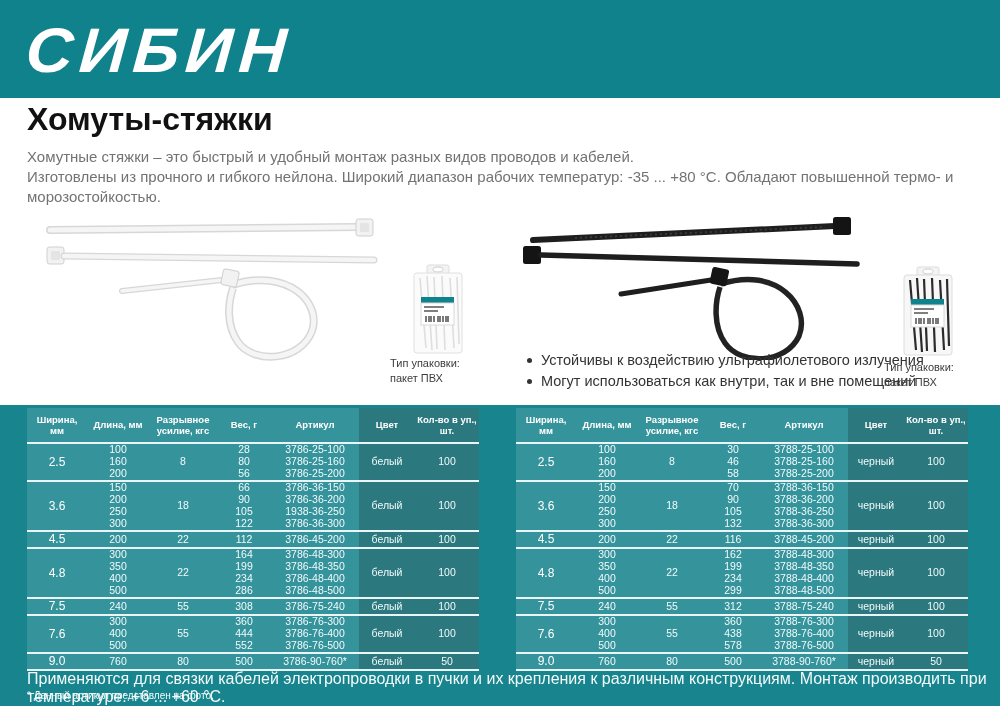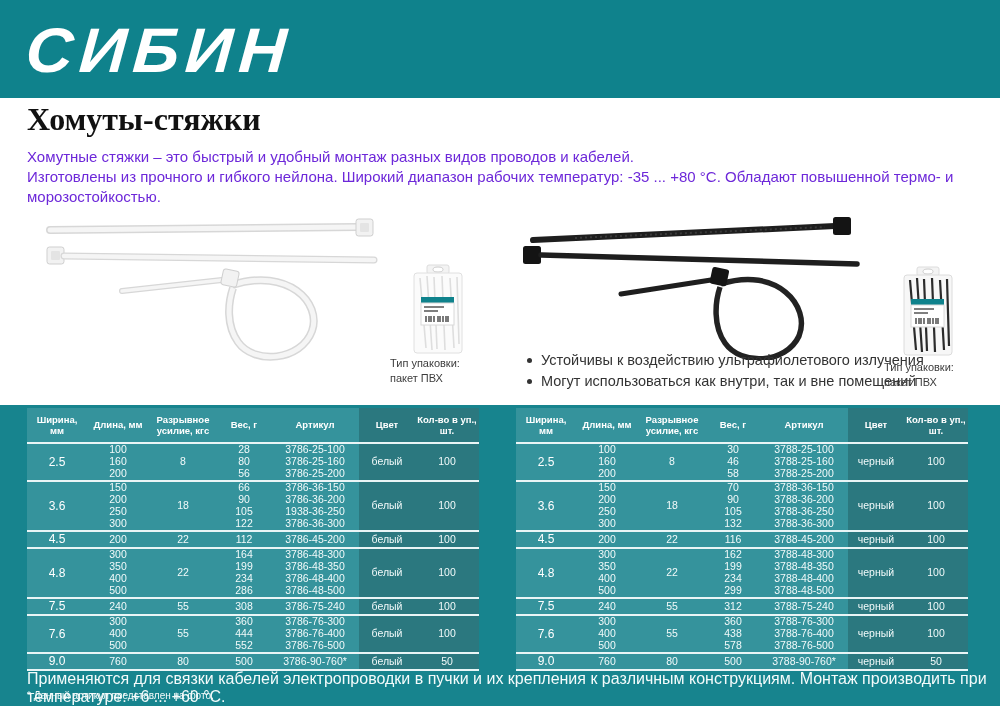--- a/index.html
+++ b/index.html
@@ -9,22 +9,22 @@
     -webkit-font-smoothing:antialiased;
   }
   
   .banner{position:absolute;top:0;left:0;width:1000px;height:98px;background:#0F828C;}
   .logo{
     position:absolute;left:26px;top:8px;color:#ffffff;
     font-size:63px;font-weight:bold;font-style:italic;letter-spacing:6px;
     transform:skewX(-4deg) scaleX(1.04);transform-origin:left center;line-height:84px;
   }
   
-  .page-title{position:absolute;left:27px;top:101px;font-size:32px;font-weight:bold;color:#111;letter-spacing:0;font-family:Liberation Serif, serif;}
-  .intro{position:absolute;left:27px;top:147px;width:950px;font-size:15px;color:#6d28d9;line-height:20px;}
+  .page-title{position:absolute;left:27px;top:101px;font-size:32px;font-weight:bold;color:#111;letter-spacing:0;}
+  .intro{position:absolute;left:27px;top:147px;width:950px;font-size:15px;color:#737373;line-height:20px;}
   
   .photo-svg{position:absolute;}
   .feature-list{position:absolute;left:527px;top:352px;font-size:14.5px;color:#333;}
   .feature-item{display:flex;align-items:center;margin-bottom:5px;}
   .bullet-dot{width:5px;height:5px;border-radius:50%;background:#333;margin-right:9px;flex:0 0 auto;}
   .package{position:absolute;width:52px;height:92px;}
   .pkg-caption{position:absolute;width:96px;font-size:11px;color:#3c3c3c;line-height:15px;}
   
   .band{position:absolute;top:405px;left:0;width:1000px;height:301px;background:#17848E;}
   .tables{position:absolute;top:3px;left:27px;display:flex;gap:37px;}

